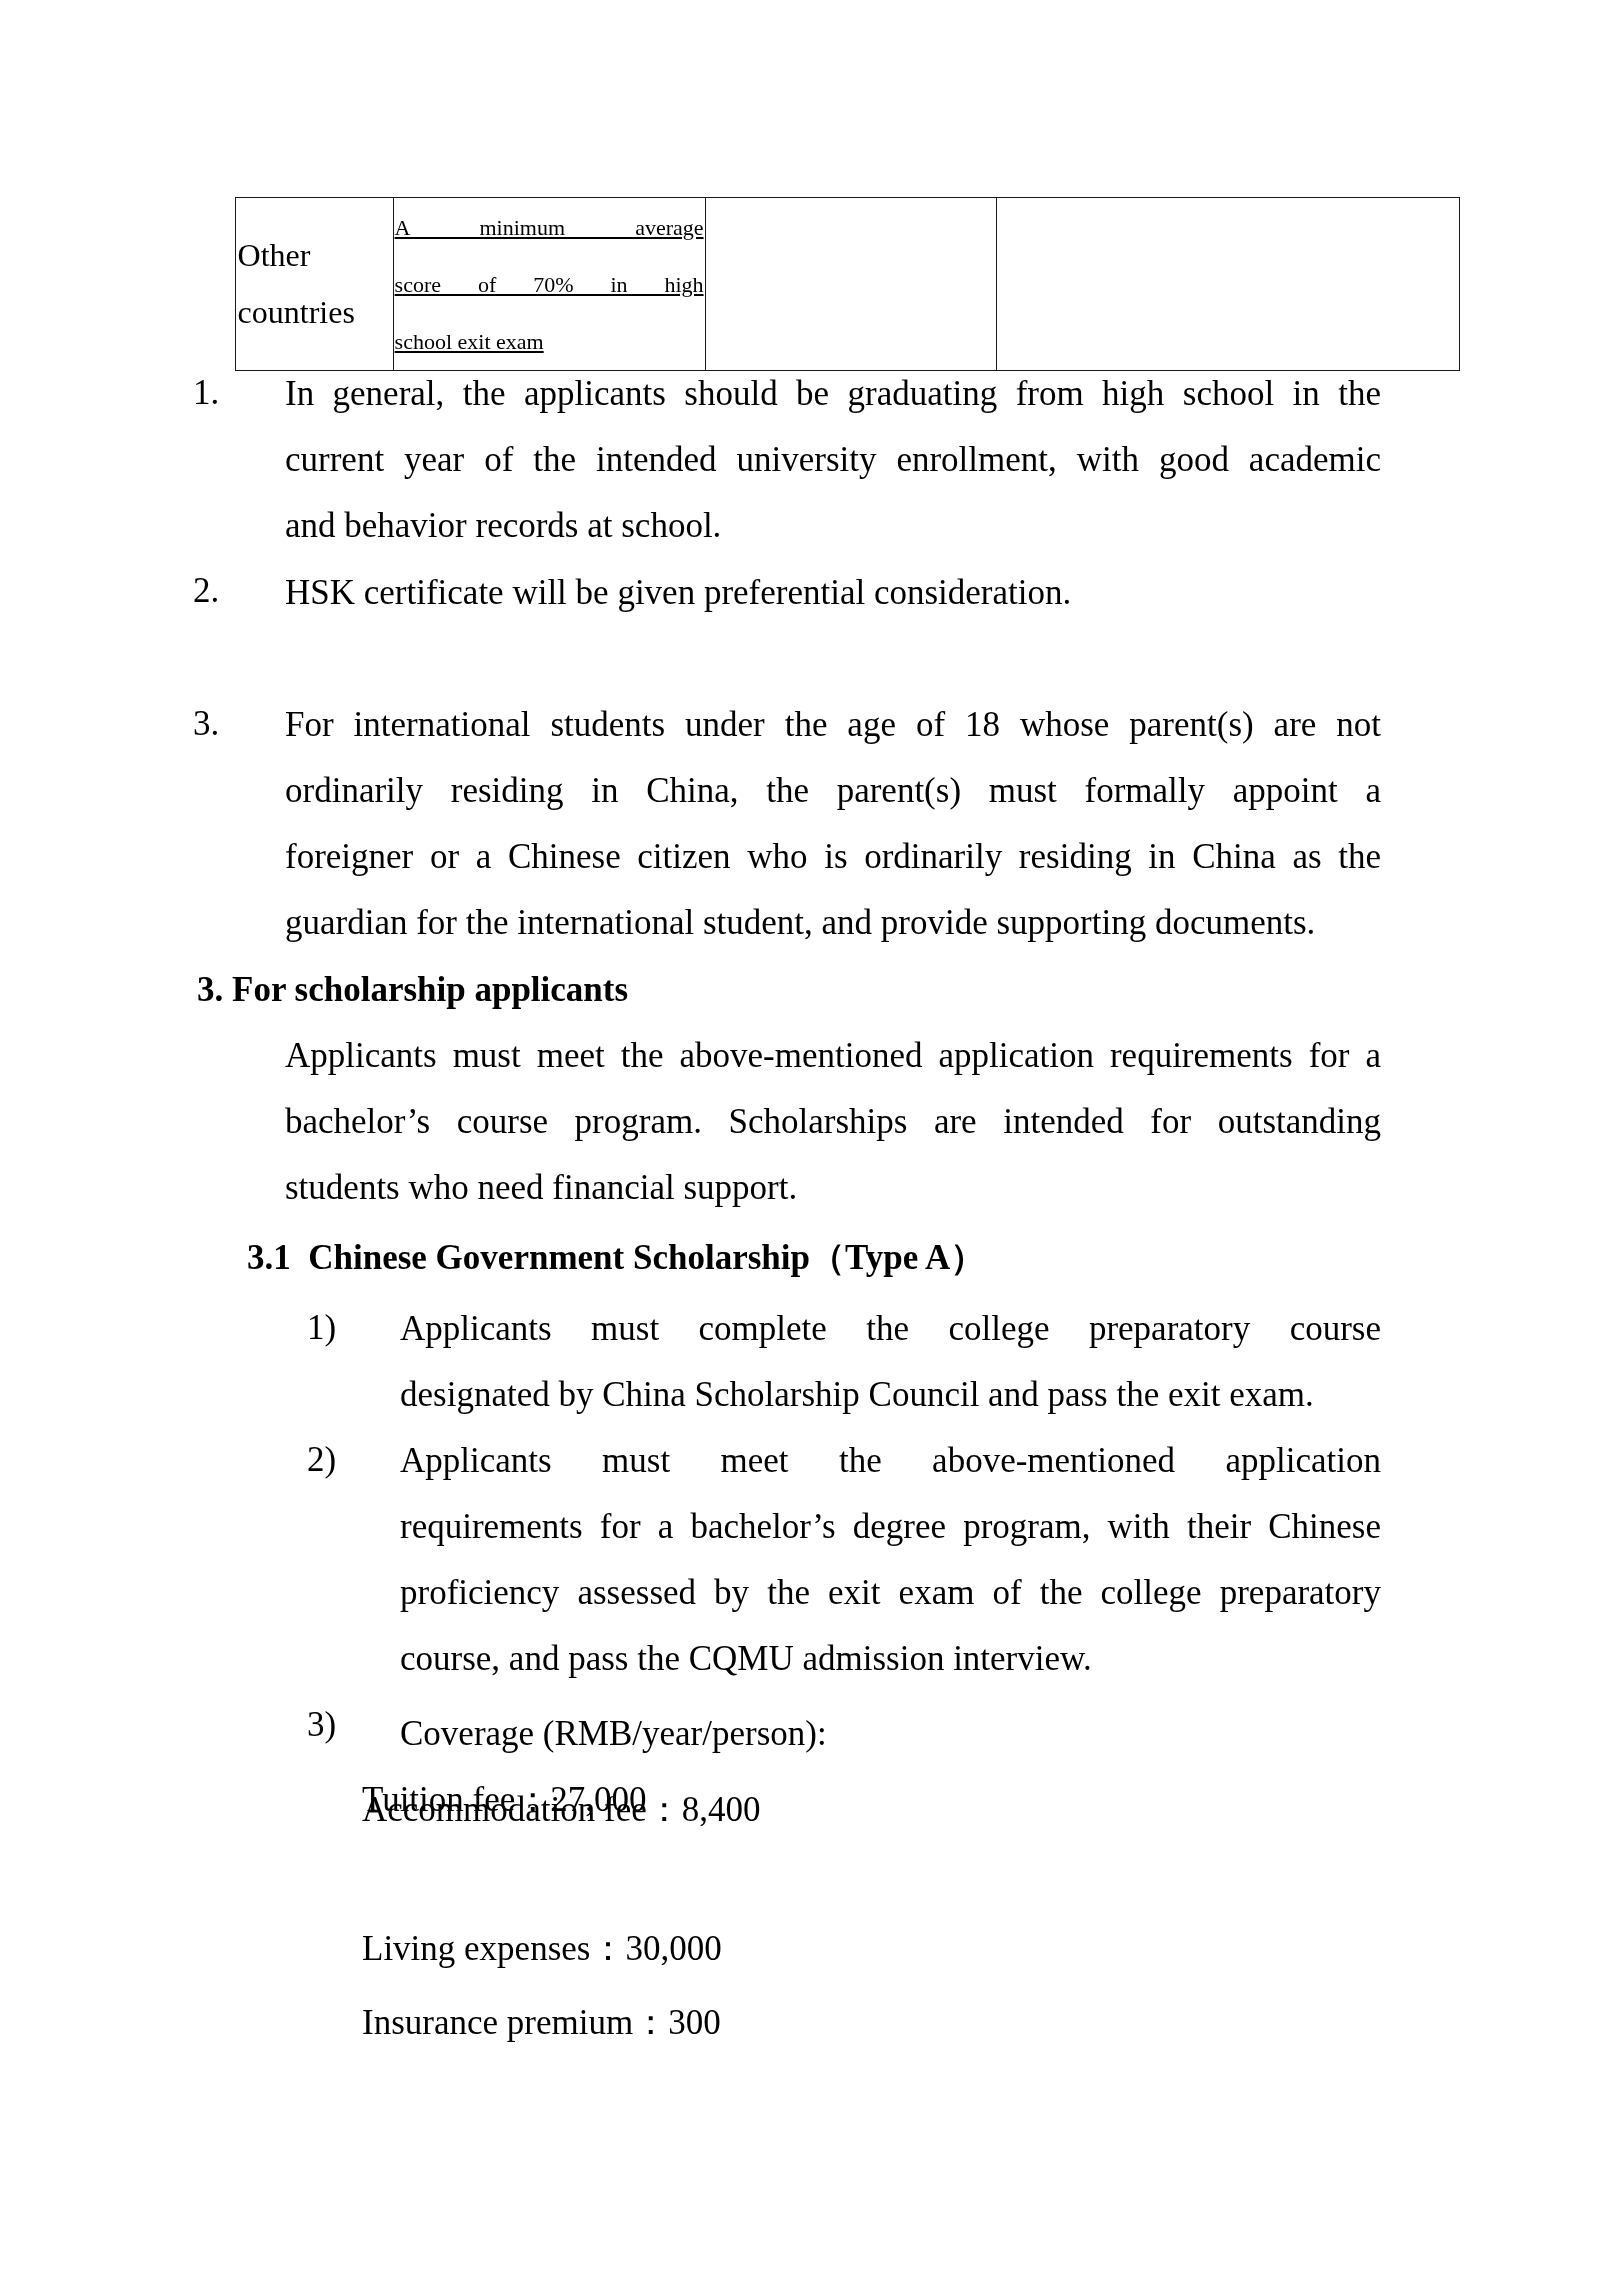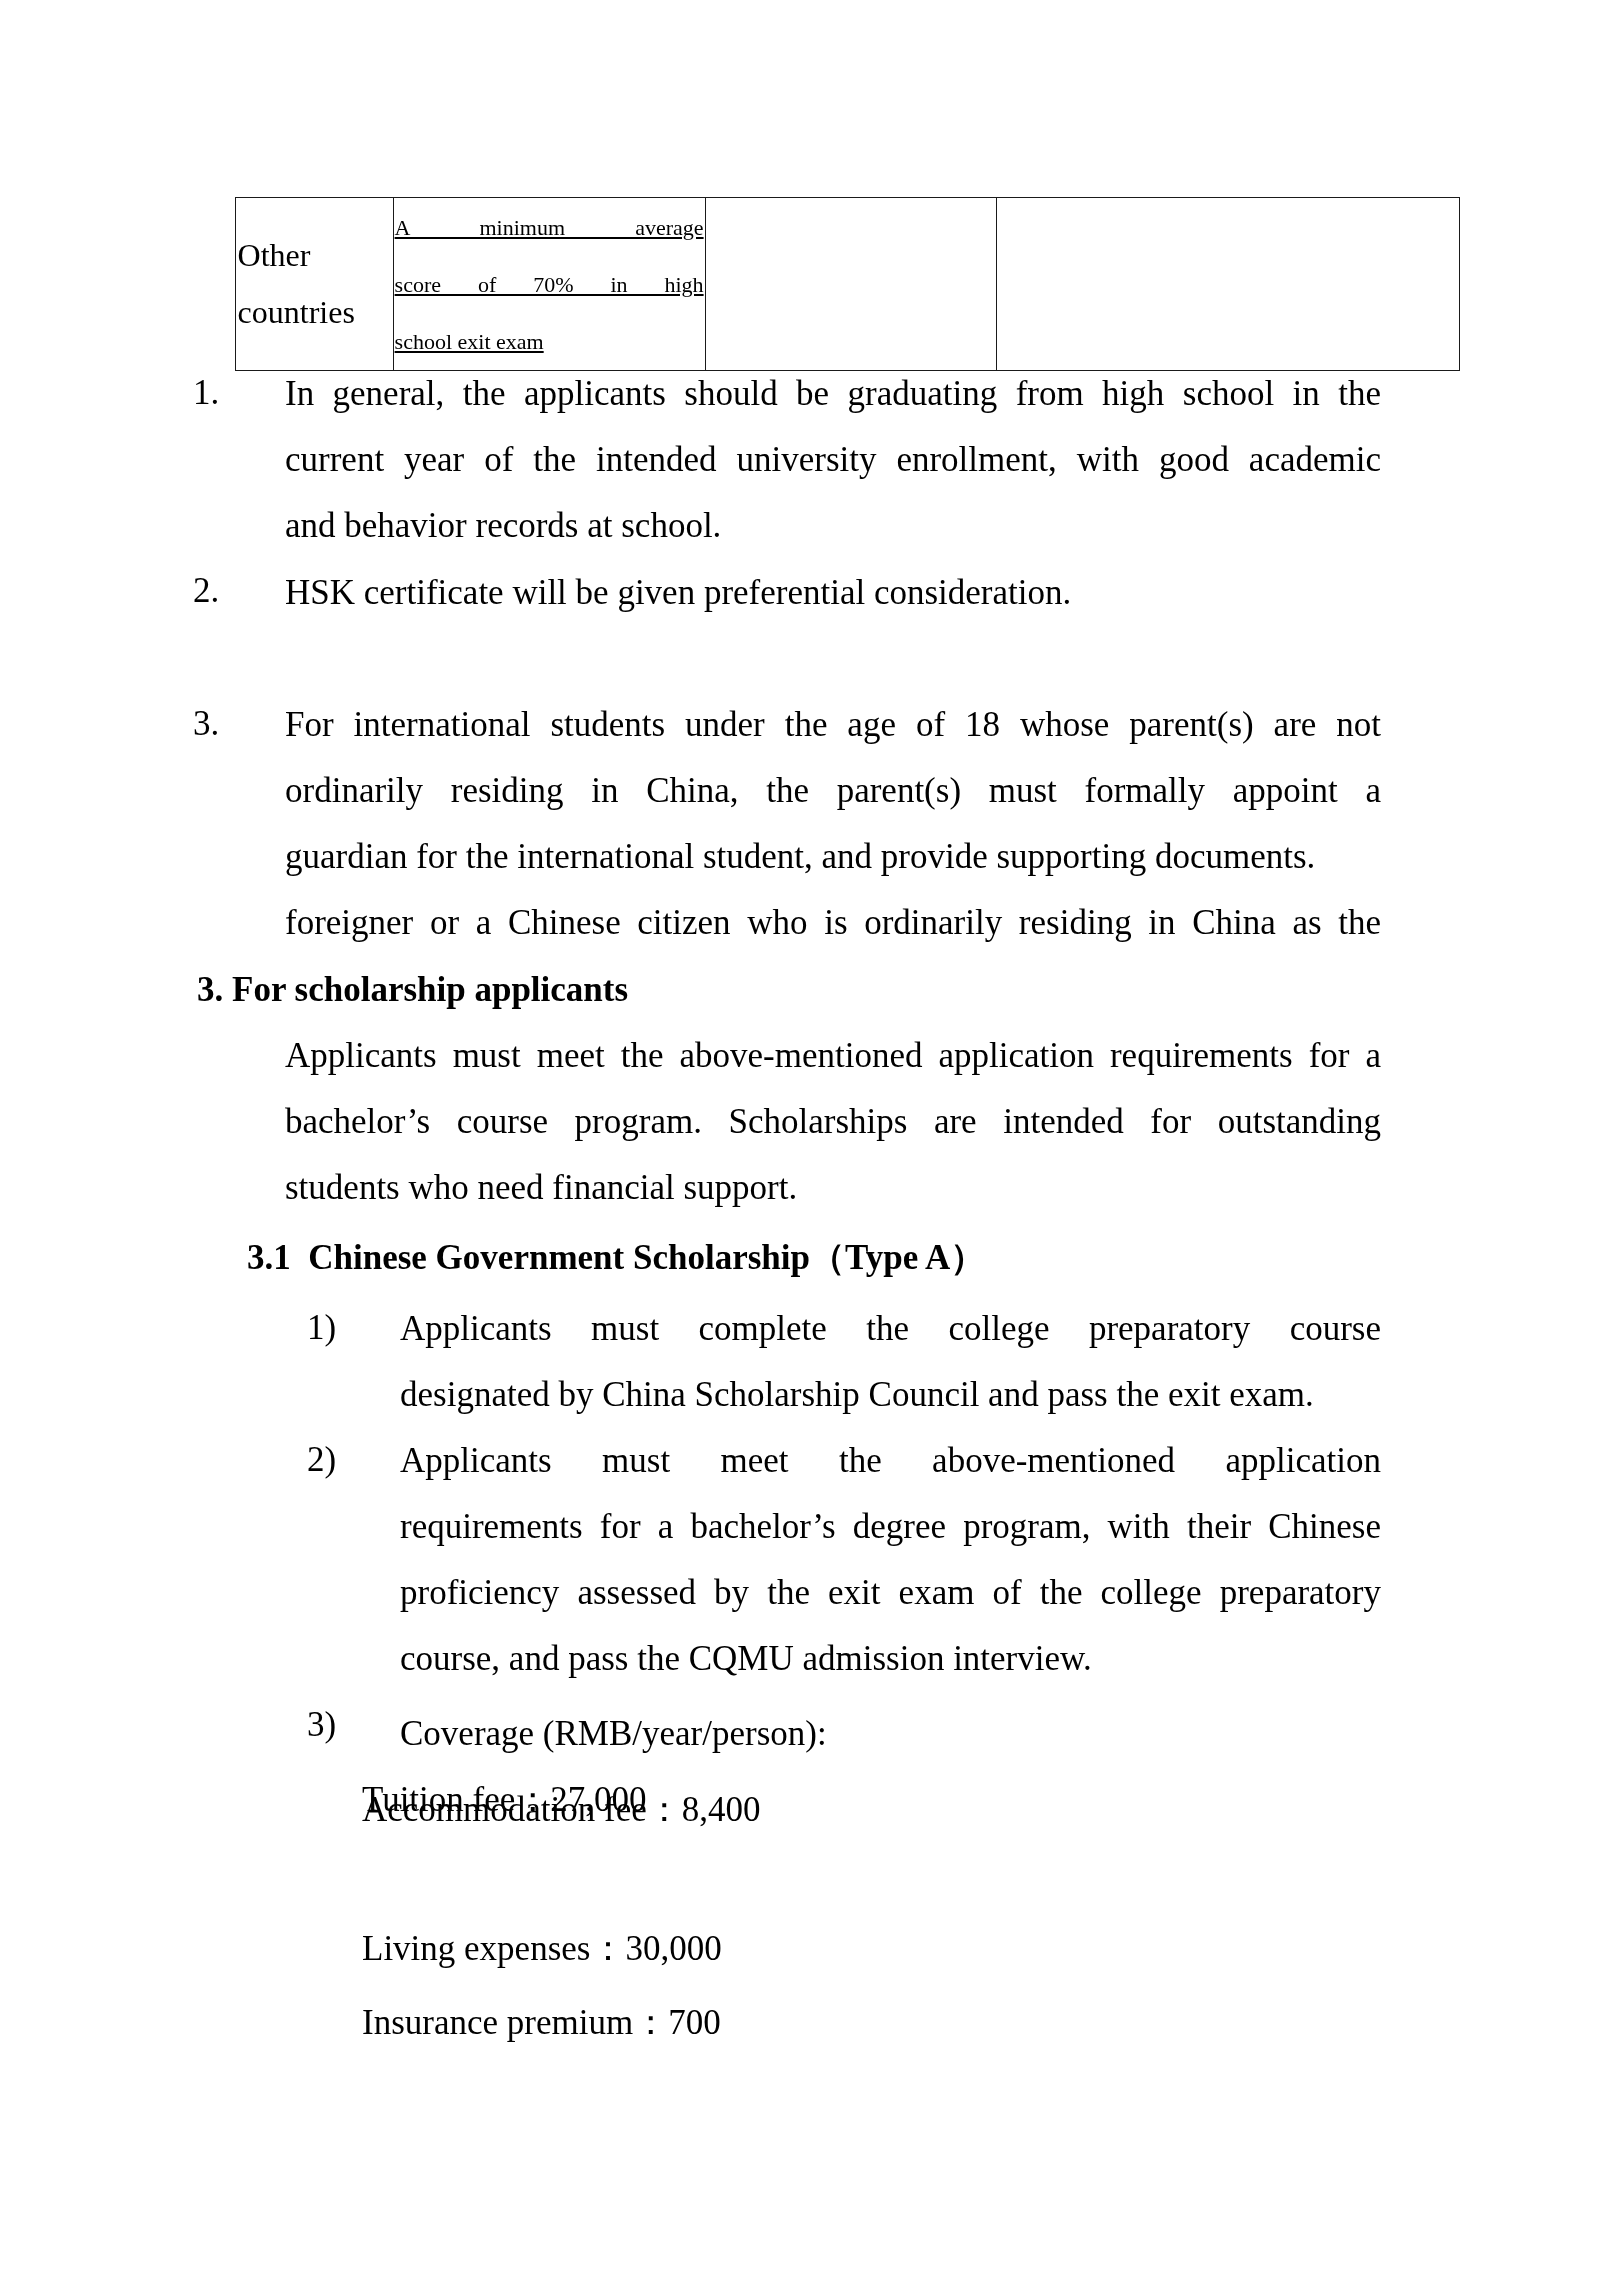--- a/index.html
+++ b/index.html
@@ -60,22 +60,22 @@
 
     <span class="num" style="left:193px; top:571px;">2.</span>
     <div class="para" style="left:247px; top:560px; width:1134px;">
       <span class="ln">HSK certificate will be given preferential consideration.</span>
     </div>
 
     <span class="num" style="left:193px; top:704px;">3.</span>
     <div class="para" style="left:247px; top:692px; width:1134px;">
       <span class="ln j">For international students under the age of 18 whose parent(s) are not</span>
       <span class="ln j">ordinarily residing in China, the parent(s) must formally appoint a</span>
+      <span class="ln j">foreigner or a Chinese citizen who is ordinarily residing in China as the</span>
       <span class="ln">guardian for the international student, and provide supporting documents.</span>
-      <span class="ln j">foreigner or a Chinese citizen who is ordinarily residing in China as the</span>
     </div>
   </div>
 
   <div class="para bold" style="left:197px; top:957px;">3. For scholarship applicants</div>
 
   <div class="para" style="left:247px; top:1023px; width:1134px;">
     <span class="ln j">Applicants must meet the above-mentioned application requirements for a</span>
     <span class="ln j">bachelor’s course program. Scholarships are intended for outstanding</span>
     <span class="ln">students who need financial support.</span>
   </div>
@@ -107,18 +107,18 @@
     <div class="fee-line" style="left:362px; top:1776px;">
       <span>Tuition fee：</span><span>27,000</span>
     </div>
     <div class="fee-line" style="left:362px; top:1786px;">
       <span>Accommodation fee：</span><span>8,400</span>
     </div>
     <div class="fee-line" style="left:362px; top:1925px;">
       <span>Living expenses：</span><span>30,000</span>
     </div>
     <div class="fee-line" style="left:362px; top:1999px;">
-      <span>Insurance premium：</span><span>700</span>
+      <span>Insurance premium：</span><span>300</span>
     </div>
   </div>
 
 </div>
 
 
 </body></html>

